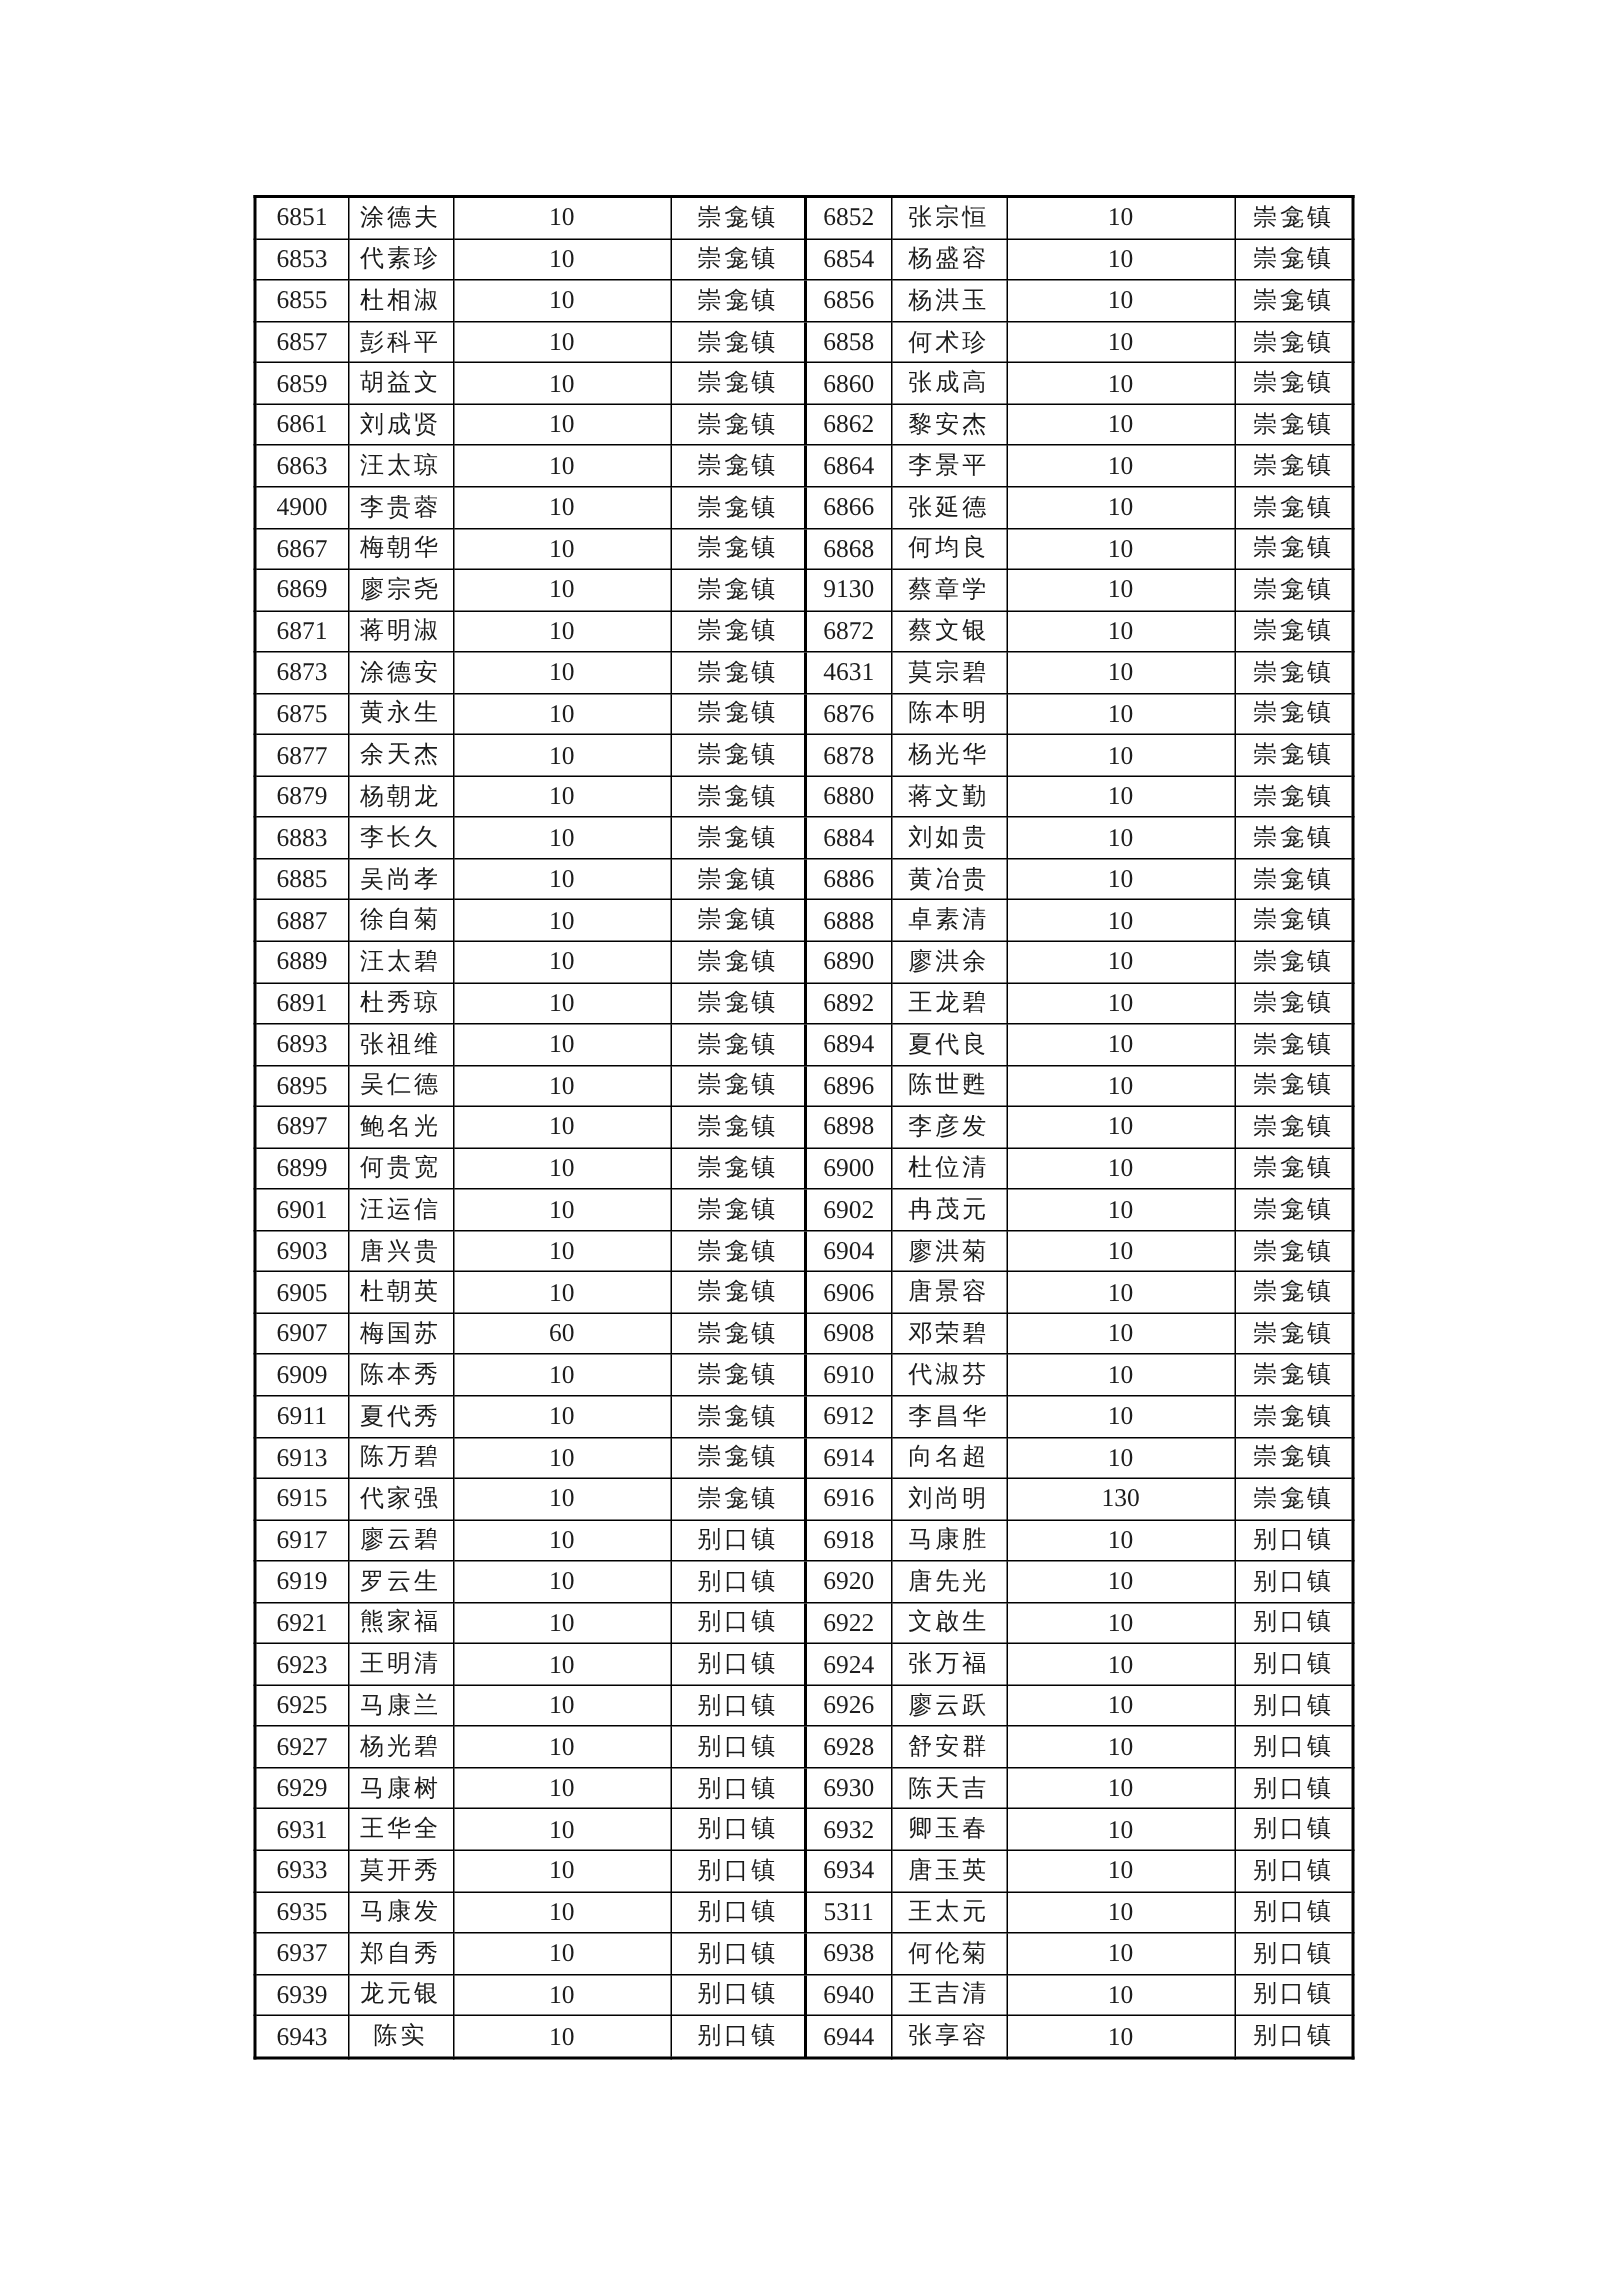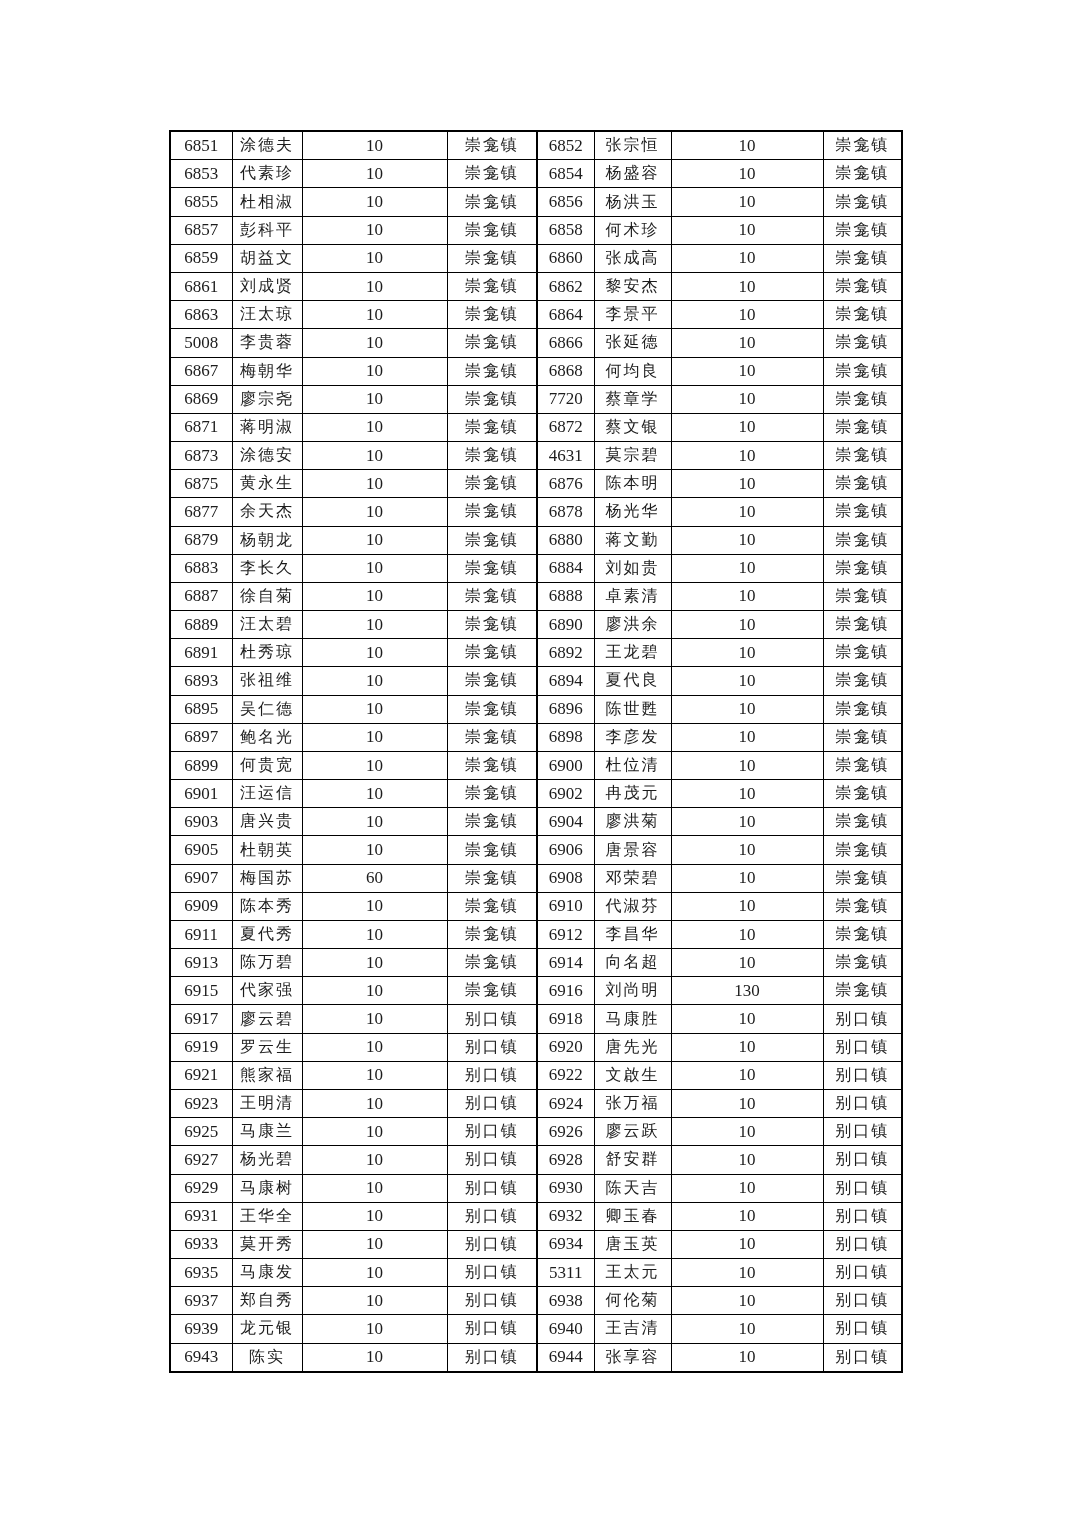--- a/index.html
+++ b/index.html
@@ -136,21 +136,21 @@
             <td class="serial-cell">6863</td>
             <td class="name-cell">汪太琼</td>
             <td class="amount-cell">10</td>
             <td class="town-cell">崇龛镇</td>
             <td class="serial-cell mid-split">6864</td>
             <td class="name-cell">李景平</td>
             <td class="amount-cell">10</td>
             <td class="town-cell">崇龛镇</td>
           </tr>
           <tr>
-            <td class="serial-cell">5008</td>
+            <td class="serial-cell">4900</td>
             <td class="name-cell">李贵蓉</td>
             <td class="amount-cell">10</td>
             <td class="town-cell">崇龛镇</td>
             <td class="serial-cell mid-split">6866</td>
             <td class="name-cell">张延德</td>
             <td class="amount-cell">10</td>
             <td class="town-cell">崇龛镇</td>
           </tr>
           <tr>
             <td class="serial-cell">6867</td>
@@ -160,21 +160,21 @@
             <td class="serial-cell mid-split">6868</td>
             <td class="name-cell">何均良</td>
             <td class="amount-cell">10</td>
             <td class="town-cell">崇龛镇</td>
           </tr>
           <tr>
             <td class="serial-cell">6869</td>
             <td class="name-cell">廖宗尧</td>
             <td class="amount-cell">10</td>
             <td class="town-cell">崇龛镇</td>
-            <td class="serial-cell mid-split">7720</td>
+            <td class="serial-cell mid-split">9130</td>
             <td class="name-cell">蔡章学</td>
             <td class="amount-cell">10</td>
             <td class="town-cell">崇龛镇</td>
           </tr>
           <tr>
             <td class="serial-cell">6871</td>
             <td class="name-cell">蒋明淑</td>
             <td class="amount-cell">10</td>
             <td class="town-cell">崇龛镇</td>
             <td class="serial-cell mid-split">6872</td>
@@ -222,20 +222,30 @@
             <td class="amount-cell">10</td>
             <td class="town-cell">崇龛镇</td>
           </tr>
           <tr>
             <td class="serial-cell">6883</td>
             <td class="name-cell">李长久</td>
             <td class="amount-cell">10</td>
             <td class="town-cell">崇龛镇</td>
             <td class="serial-cell mid-split">6884</td>
             <td class="name-cell">刘如贵</td>
+            <td class="amount-cell">10</td>
+            <td class="town-cell">崇龛镇</td>
+          </tr>
+          <tr>
+            <td class="serial-cell">6885</td>
+            <td class="name-cell">吴尚孝</td>
+            <td class="amount-cell">10</td>
+            <td class="town-cell">崇龛镇</td>
+            <td class="serial-cell mid-split">6886</td>
+            <td class="name-cell">黄冶贵</td>
             <td class="amount-cell">10</td>
             <td class="town-cell">崇龛镇</td>
           </tr>
           <tr>
             <td class="serial-cell">6887</td>
             <td class="name-cell">徐自菊</td>
             <td class="amount-cell">10</td>
             <td class="town-cell">崇龛镇</td>
             <td class="serial-cell mid-split">6888</td>
             <td class="name-cell">卓素清</td>

